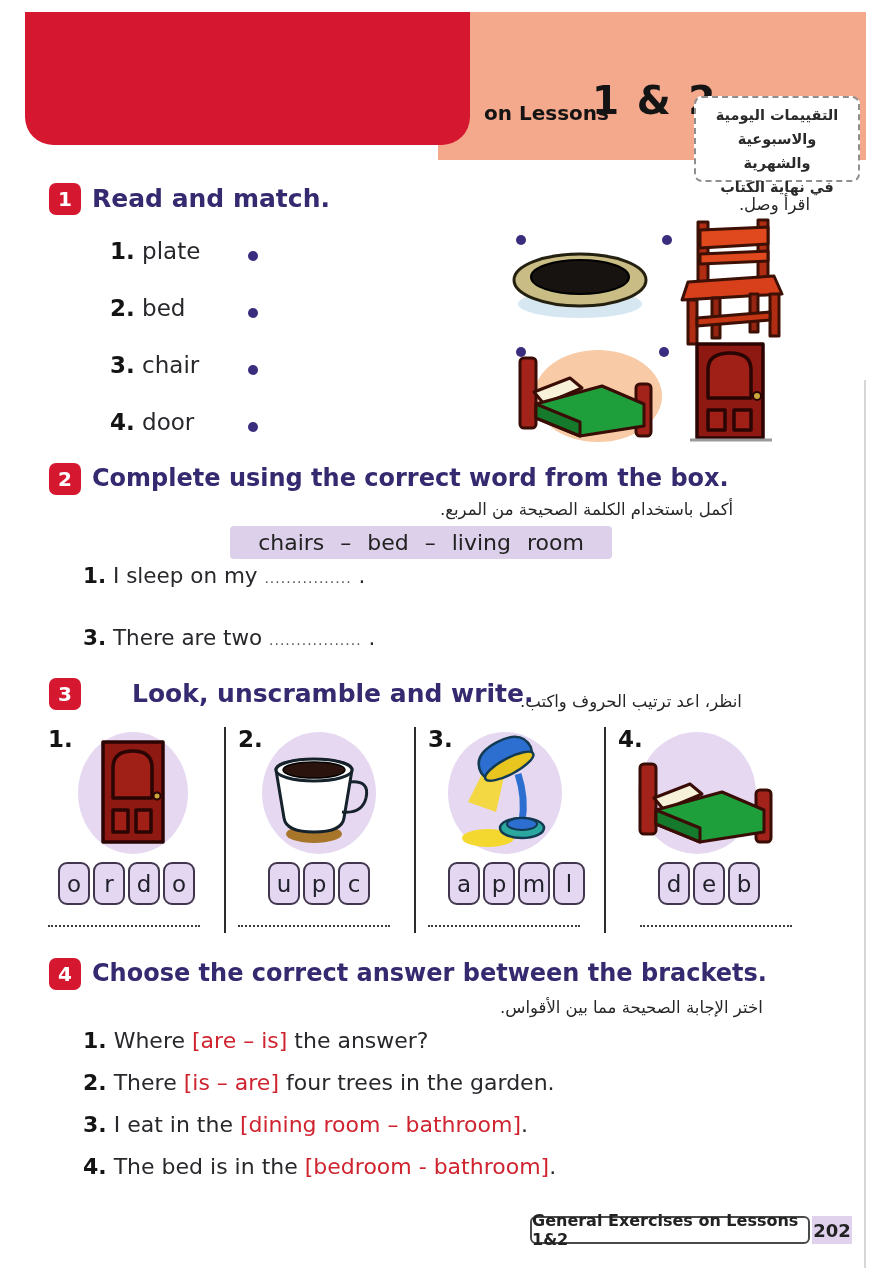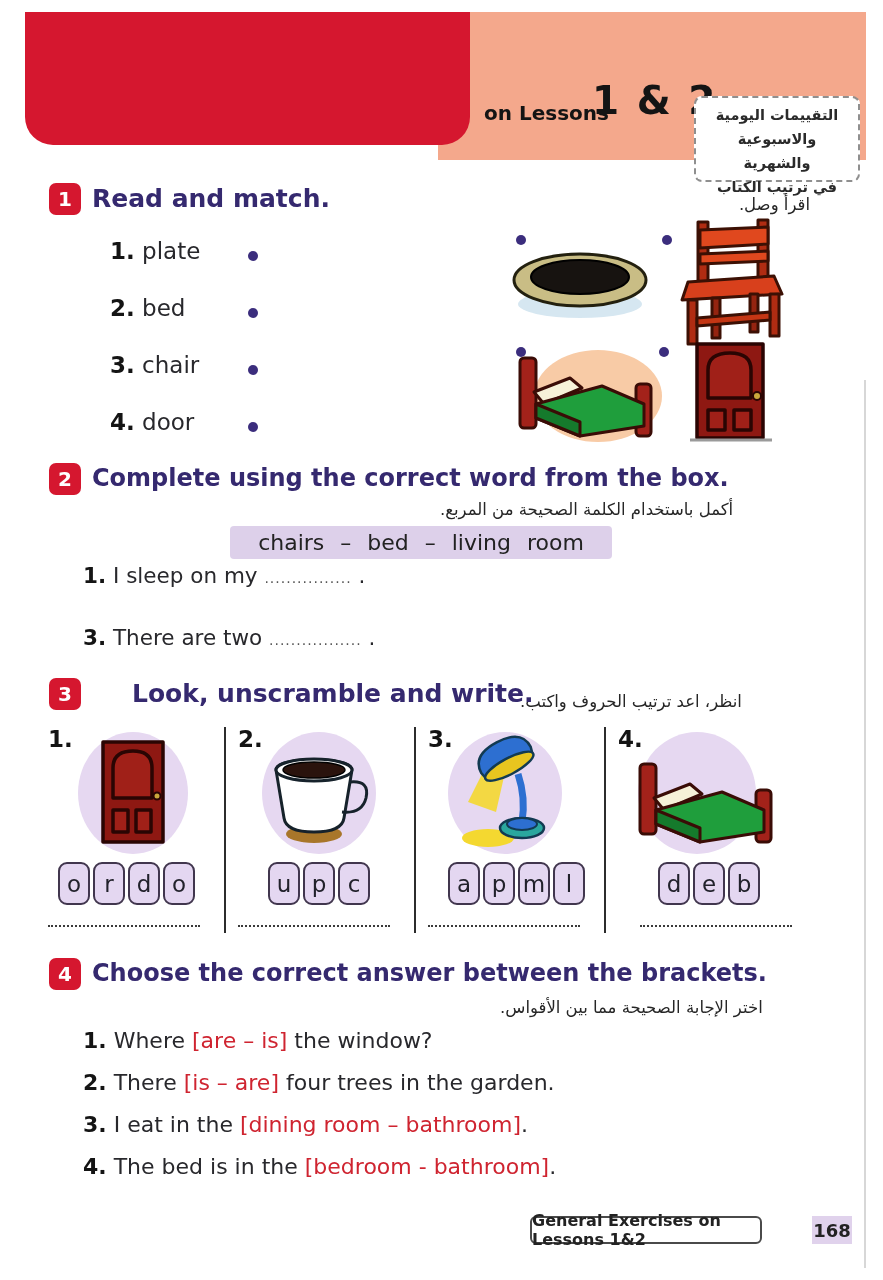--- a/index.html
+++ b/index.html
@@ -29,40 +29,40 @@
   .word-box{left:230px;top:526px;width:382px;height:33px;background:#ddd0ea;border-radius:4px;
     display:flex;align-items:center;justify-content:center;font-size:22px;color:#222;word-spacing:9px;}
   .sentence{font-size:21.5px;color:#28282c;}
   .col-sep{width:2px;background:#2c2c2c;}
   .img-ellipse{background:#e6d8f1;border-radius:50%;}
   .tile{width:32px;height:43px;background:#e4d7f1;border:2px solid #41364e;border-radius:9px;box-sizing:border-box;
     display:flex;align-items:center;justify-content:center;font-size:23px;color:#21212b;margin-right:3px;}
   .tile-row{display:flex;}
   .dotted-line{border-bottom:2.5px dotted #3a3a3a;height:0;}
   .choice{color:#cf2430;}
-  .footer-box{left:530px;top:1216px;width:232px;height:28px;background:#fff;border:2px solid #4a4a4a;border-radius:6px;box-sizing:border-box;
+  .footer-box{left:530px;top:1216px;width:280px;height:28px;background:#fff;border:2px solid #4a4a4a;border-radius:6px;box-sizing:border-box;
     display:flex;align-items:center;justify-content:center;font-size:16px;font-weight:bold;color:#222;}
   .footer-num{left:812px;top:1216px;width:40px;height:28px;background:#e0d2ec;
     display:flex;align-items:center;justify-content:center;font-size:18px;font-weight:bold;color:#222;}
   .edge-line{left:864px;top:380px;width:2px;height:888px;background:#d7d7d7;}
   .num23{font-size:23px;}
 </style>
 </head>
 <body>
 
 <div id="page">
 
   <div class="abs salmon-band"></div>
   <div class="abs red-banner"></div>
   <div class="abs sub-small">on Lessons</div>
   <div class="abs sub-big">1 &amp; 2</div>
   <div class="abs note-box">
     <div>التقييمات اليومية</div>
     <div>والاسبوعية والشهرية</div>
-    <div>في ترتيب الكتاب</div>
+    <div>في نهاية الكتاب</div>
   </div>
 
   <div class="abs badge" style="left:49px;top:183px;">1</div>
   <div class="abs ex-title" style="left:92px;top:184px;">Read and match.</div>
   <div class="abs ar" style="left:700px;top:195px;width:110px;">اقرأ وصل.</div>
 
   <div class="abs num23" style="left:110px;top:238px;"><span class="item-num">1.</span> <span class="body-text">plate</span></div>
   <div class="abs num23" style="left:110px;top:295px;"><span class="item-num">2.</span> <span class="body-text">bed</span></div>
   <div class="abs num23" style="left:110px;top:352px;"><span class="item-num">3.</span> <span class="body-text">chair</span></div>
   <div class="abs num23" style="left:110px;top:409px;"><span class="item-num">4.</span> <span class="body-text">door</span></div>
@@ -210,22 +210,22 @@
 
   <div class="abs dotted-line" style="left:48px;top:925px;width:152px;"></div>
   <div class="abs dotted-line" style="left:238px;top:925px;width:152px;"></div>
   <div class="abs dotted-line" style="left:428px;top:925px;width:152px;"></div>
   <div class="abs dotted-line" style="left:640px;top:925px;width:152px;"></div>
 
   <div class="abs badge" style="left:49px;top:958px;">4</div>
   <div class="abs ex-title" style="left:92px;top:959px;font-size:24px;">Choose the correct answer between the brackets.</div>
   <div class="abs ar" style="left:500px;top:998px;width:330px;text-align:left;">اختر الإجابة الصحيحة مما بين الأقواس.</div>
 
-  <div class="abs sentence" style="left:83px;top:1028px;font-size:22px;"><span class="item-num">1.</span> <span>Where </span><span class="choice">[are – is]</span><span> the window?</span></div>
+  <div class="abs sentence" style="left:83px;top:1028px;font-size:22px;"><span class="item-num">1.</span> <span>Where </span><span class="choice">[are – is]</span><span> the answer?</span></div>
   <div class="abs sentence" style="left:83px;top:1070px;font-size:22px;"><span class="item-num">2.</span> <span>There </span><span class="choice">[is – are]</span><span> four trees in the garden.</span></div>
   <div class="abs sentence" style="left:83px;top:1112px;font-size:22px;"><span class="item-num">3.</span> <span>I eat in the </span><span class="choice">[dining room – bathroom]</span><span>.</span></div>
   <div class="abs sentence" style="left:83px;top:1154px;font-size:22px;"><span class="item-num">4.</span> <span>The bed is in the </span><span class="choice">[bedroom - bathroom]</span><span>.</span></div>
 
   <div class="abs footer-box">General Exercises on Lessons 1&amp;2</div>
-  <div class="abs footer-num">168</div>
+  <div class="abs footer-num">202</div>
   <div class="abs edge-line"></div>
 
 </div>
 
 </body></html>

